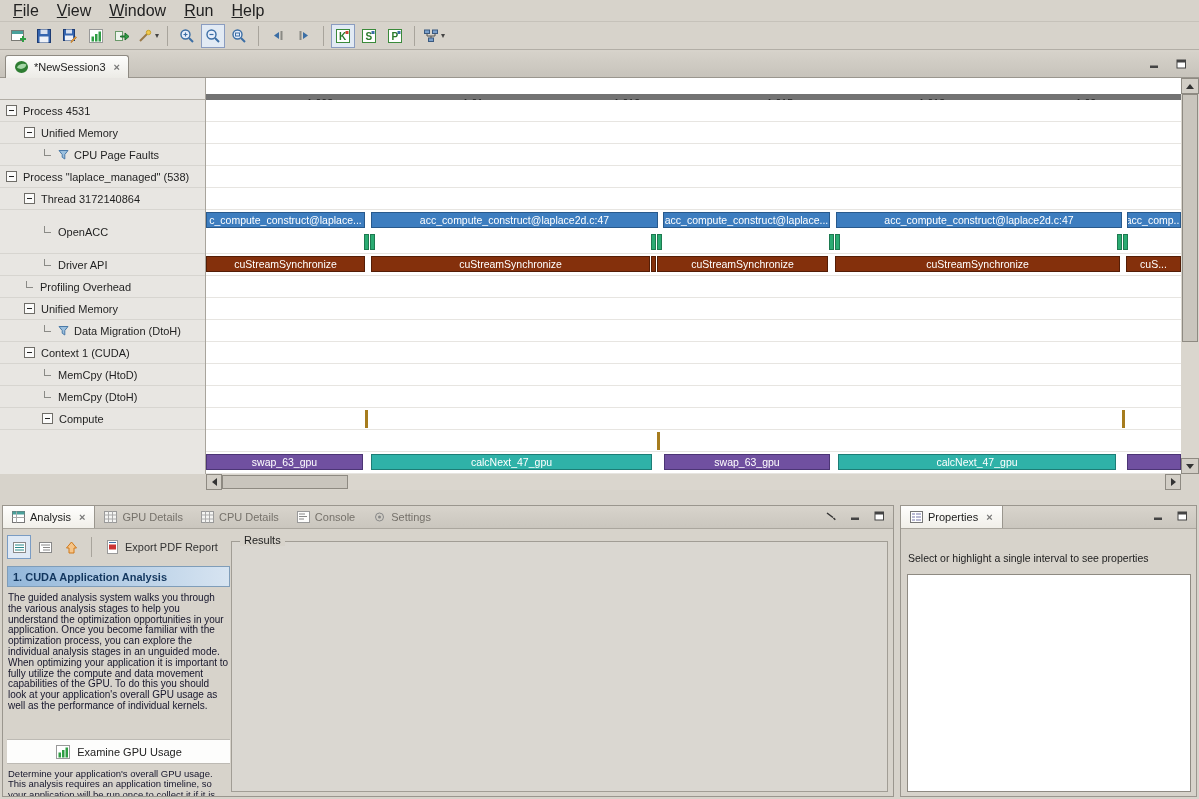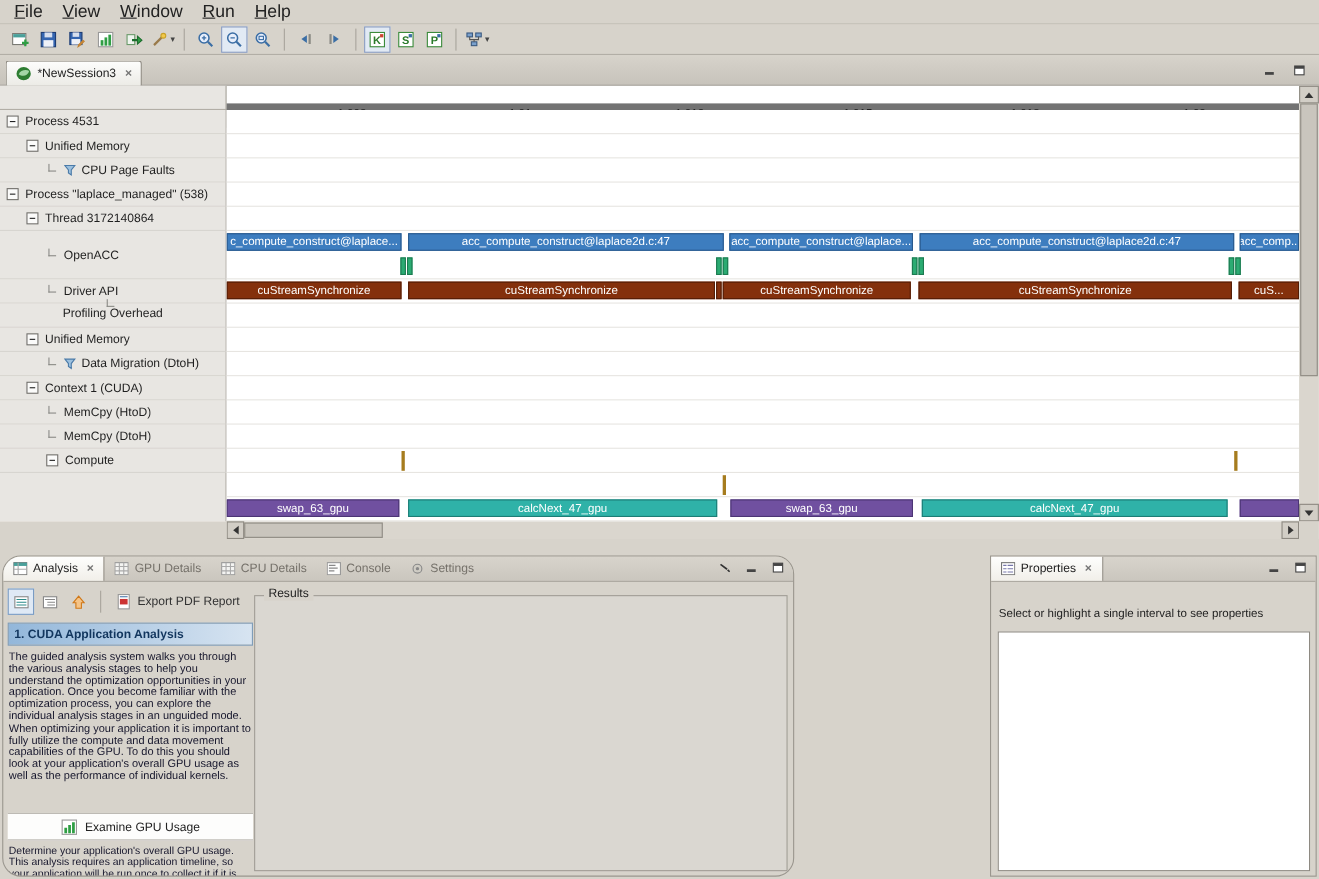--- a/index.html
+++ b/index.html
@@ -68,21 +68,21 @@
   .sb-btn { position:absolute; background:#d2cec6; border:1px solid #8e8a82; display:flex;
             align-items:center; justify-content:center; }
   .sb-thumb { position:absolute; background:#c9c5bd; border:1px solid #8e8a82; }
   .tri-up { width:0; height:0; border-left:4px solid transparent; border-right:4px solid transparent; border-bottom:5px solid #333; }
   .tri-down { width:0; height:0; border-left:4px solid transparent; border-right:4px solid transparent; border-top:5px solid #333; }
   .tri-left { width:0; height:0; border-top:4px solid transparent; border-bottom:4px solid transparent; border-right:5px solid #333; }
   .tri-right { width:0; height:0; border-top:4px solid transparent; border-bottom:4px solid transparent; border-left:5px solid #333; }
 
   
   .panel { position:absolute; top:505px; height:292px; border:1px solid #9a968e; background:#d7d3cb; overflow:hidden; }
-  .panel-analysis { left:2px; width:720px;border-radius:17px; }
+  .panel-analysis { left:2px; width:892px; }
   .panel-props { left:900px; width:297px; }
   .ptabs { position:absolute; left:0; top:0; right:0; height:23px;
            background:linear-gradient(180deg,#d8d4cc,#cac6be); border-bottom:1px solid #aaa69e; display:flex; }
   .btab { height:100%; padding:0 9px; display:inline-flex; align-items:center; gap:5px;
           color:#75716a; font-size:11px; }
   .btab.active { background:linear-gradient(180deg,#fefefd,#f1efe9); color:#222;
                  border-right:1px solid #9a968e; }
   .panel-corner { position:absolute; top:5px; display:flex; gap:13px; align-items:center; }
   .vtb-row { position:absolute; left:4px; top:27px; height:28px; display:flex; align-items:center; }
   .vtb { width:24px; height:24px; border:1px solid transparent; display:inline-flex; align-items:center;
@@ -344,21 +344,21 @@
         <div class="tree-row" style="height: 44px;">
           <span class="tree-pad" style="width: 42px;"></span>
           <span class="corner"></span>
           <span class="tree-label">OpenACC</span>
         </div>
         <div class="tree-row" style="height: 22px;">
           <span class="tree-pad" style="width: 42px;"></span>
           <span class="corner"></span>
           <span class="tree-label">Driver API</span>
         </div>
-        <div class="tree-row" style="height: 22px; flex-direction: column;">
+        <div class="tree-row" style="height: 22px;">
           <span class="tree-pad" style="width: 24px;"></span>
           <span class="corner"></span>
           <span class="tree-label">Profiling Overhead</span>
         </div>
         <div class="tree-row" style="height: 22px;">
           <span class="tree-pad" style="width: 24px;"></span>
           <span class="toggle">
             <span class="minus"></span>
           </span>
           <span class="tree-label">Unified Memory</span>

